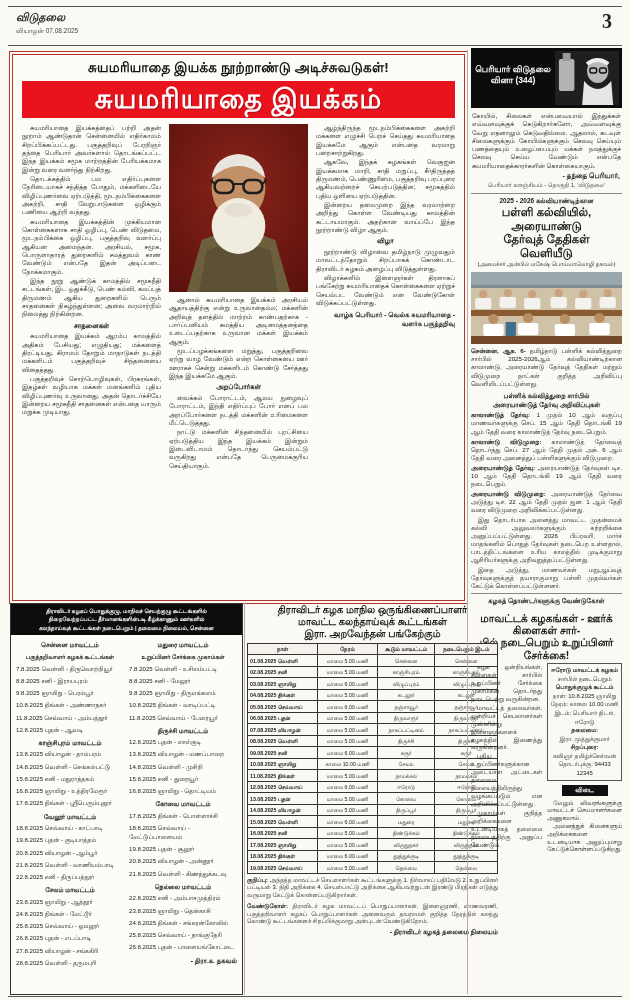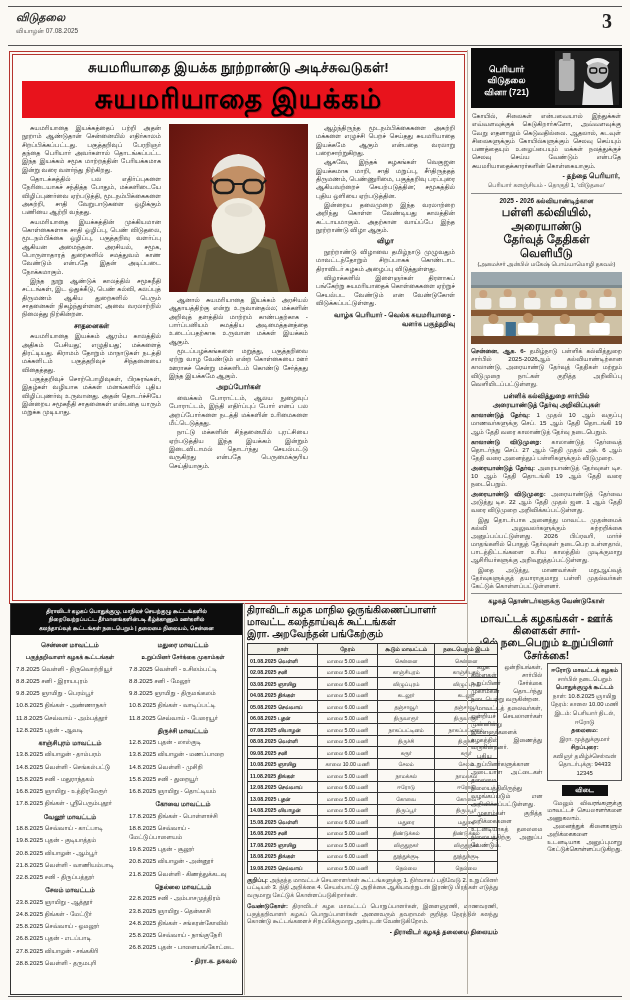--- a/index.html
+++ b/index.html
@@ -17,32 +17,32 @@
   .masthead { position:absolute; top:11px; left:16px; }
   .paper-name { font-family:"Liberation Serif", serif; font-style:italic; font-weight:700; font-size:11px; color:#2b2b2b; }
   .paper-date { font-size:6.5px; color:#444; margin-top:2px; }
   .pageno { position:absolute; top:10px; right:18px; font-family:"Liberation Serif", serif; font-weight:700; font-size:20px; color:#222; }
 
   
   .main-box { position:absolute; left:12px; top:54px; width:453px; height:547px;
               border:1.5px solid #b5342e; outline:1px solid #b5342e; outline-offset:2px;
               background:#fdfcf8; padding:5px 9px 13px; overflow:hidden; }
   .kicker { text-align:center; font-weight:700; font-size:13.5px; letter-spacing:.2px; color:#111; }
-  .banner { margin-top:4px; height:37px; line-height:37px; text-align:center; color:#000000;
+  .banner { margin-top:4px; height:37px; line-height:37px; text-align:center; color:#ffffff;
             font-weight:700; font-size:27px; letter-spacing:1px; text-shadow:1px 1px 0 rgba(0,0,0,.25); }
   .cols { display:flex; gap:8px; margin-top:6px; height:465px; overflow:hidden; }
   .col { flex:1; font-size:6.4px; line-height:1.3; text-align:justify; overflow:hidden; }
   .portrait { width:100%; height:168px; display:block; margin-bottom:4px; }
   .k-p { text-indent:8px; margin-bottom:1px; }
   .k-h { font-weight:700; text-align:center; text-indent:0; margin:3px 0 2px; font-size:6.8px; }
   .k-sign { font-weight:700; text-align:right; text-indent:0; margin-top:4px; font-size:6.6px; }
 
   
   .sidebar { position:absolute; left:471px; top:48px; width:151px; height:946px; display:flex; flex-direction:column; overflow:hidden; }
-  .quiz-box { background:#0c0c0c; color:#fff; height:60px; display:flex; gap:16px; padding:3px; flex:none; }
+  .quiz-box { background:#0c0c0c; color:#fff; height:60px; display:flex; gap:3px; padding:3px; flex:none; }
   .quiz-title { flex:1; text-align:center; font-weight:700; font-size:8.5px; line-height:1.35; padding-top:13px; }
   .quiz-photo { width:64px; height:54px; flex:none; }
   .quiz-text { font-size:6.3px; line-height:1.32; text-align:justify; margin:4px 1px 1px; }
   .quiz-sign { font-weight:700; font-size:7px; text-align:right; margin:1px 2px; }
   .quiz-src  { font-size:5.8px; text-align:center; color:#333; margin-bottom:2px; }
   .sb-div { border-top:1px solid #888; margin:2px 0 3px; flex:none; }
   .sb-kicker { text-align:center; font-weight:700; font-size:6.5px; }
   .sb-title { text-align:center; font-weight:700; font-size:11.5px; line-height:1.18; margin:1px 16px; }
   .sb-sub { text-align:center; font-size:5.8px; color:#222; margin-bottom:2px; }
   .class-photo { width:100%; height:72px; display:block; margin:2px 0 3px; }
@@ -65,21 +65,21 @@
   .bl-head { background:#0d0d0d; color:#fff; font-size:5.6px; font-weight:700; text-align:center; line-height:1.5; padding:3px 2px; }
   .bl-cols { display:flex; gap:5px; padding:4px 5px; overflow:hidden; }
   .bl-col { flex:1; font-size:6.1px; overflow:hidden; }
   .bl-col > div { margin-bottom:3.4px; line-height:1.45; }
   .bl-col .k-h { font-weight:700; text-align:center; font-size:6.3px; margin-top:1px; }
   .bl-col .k-s { font-weight:700; text-align:center; font-size:5.9px; }
   .bl-col .k-sign { font-weight:700; text-align:right; }
 
   
   .table-sec { position:absolute; left:247px; top:604px; width:251px; height:391px; overflow:hidden; }
-  .tbl-title { font-weight:700; font-size:9.8px; line-height:1.22; }
+  .tbl-title { text-align:center; font-weight:700; font-size:9.8px; line-height:1.22; }
   table.sched { width:100%; border-collapse:collapse; margin-top:3px; font-size:5.3px; }
   table.sched th, table.sched td { border:1px solid #333; padding:1px 2px; text-align:center; line-height:1.15; height:11.5px; }
   table.sched th { font-weight:700; font-size:5.5px; background:#f4f2ea; }
   table.sched td.dcell { font-weight:700; text-align:left; }
   .tbl-note { font-size:5.9px; line-height:1.3; text-align:justify; margin-top:3px; }
   .tbl-note b { font-weight:700; }
   .tbl-sign { font-weight:700; font-size:6.4px; text-align:right; margin-top:2px; }
 </style>
 </head>
 <body>
@@ -147,21 +147,21 @@
           <div class="k-p"><span>விழாக்களில் இளைஞர்கள் திரளாகப் பங்கேற்று சுயமரியாதைக் கொள்கைகளை ஏற்றுச் செயல்பட வேண்டும் என வேண்டுகோள் விடுக்கப்பட்டுள்ளது.</span></div>
           <div class="k-sign"><span>வாழ்க பெரியார் - வெல்க சுயமரியாதை - வளர்க பகுத்தறிவு</span></div>
         </div>
     </div>
   </div>
 
   <div class="sidebar">
     <div class="quiz-box">
       <div class="quiz-title">
         <div>பெரியார் விடுதலை</div>
-        <div>வினா (721)</div>
+        <div>வினா (344)</div>
       </div>
       <svg class="quiz-photo" viewBox="0 0 66 54" preserveAspectRatio="none">
         <rect width="66" height="54" fill="#1f1f1f"></rect>
         <rect x="4" y="8" width="16" height="32" rx="2" fill="#cfcfcf" opacity=".85"></rect>
         <rect x="8" y="2" width="8" height="8" fill="#9a9a9a"></rect>
         <ellipse cx="44" cy="20" rx="11" ry="12" fill="#b9b9b9"></ellipse>
         <path d="M30 30 Q44 46 58 30 L60 54 L28 54 Z" fill="#e6e6e6"></path>
         <path d="M33 13 Q44 5 55 13" stroke="#ededed" stroke-width="4" fill="none"></path>
         <rect x="36" y="17" width="7" height="5" rx="2" fill="none" stroke="#111" stroke-width="1.5"></rect>
         <rect x="46" y="17" width="7" height="5" rx="2" fill="none" stroke="#111" stroke-width="1.5"></rect>

